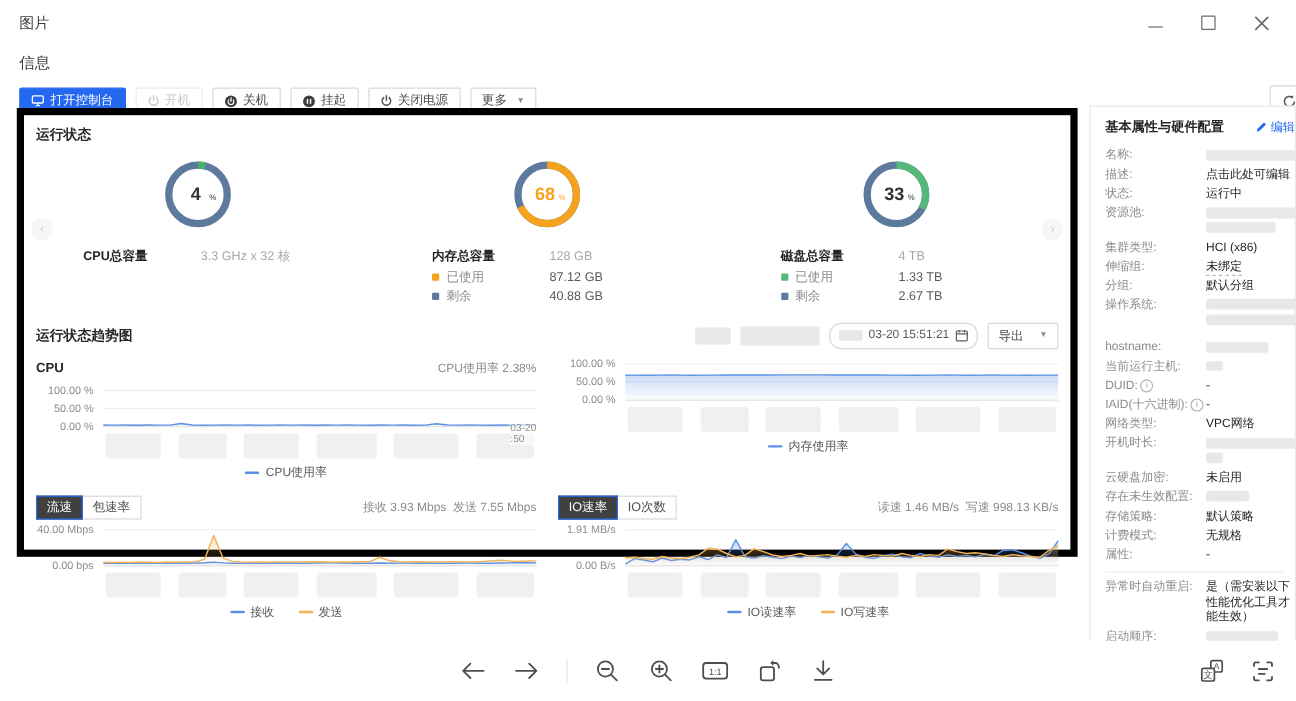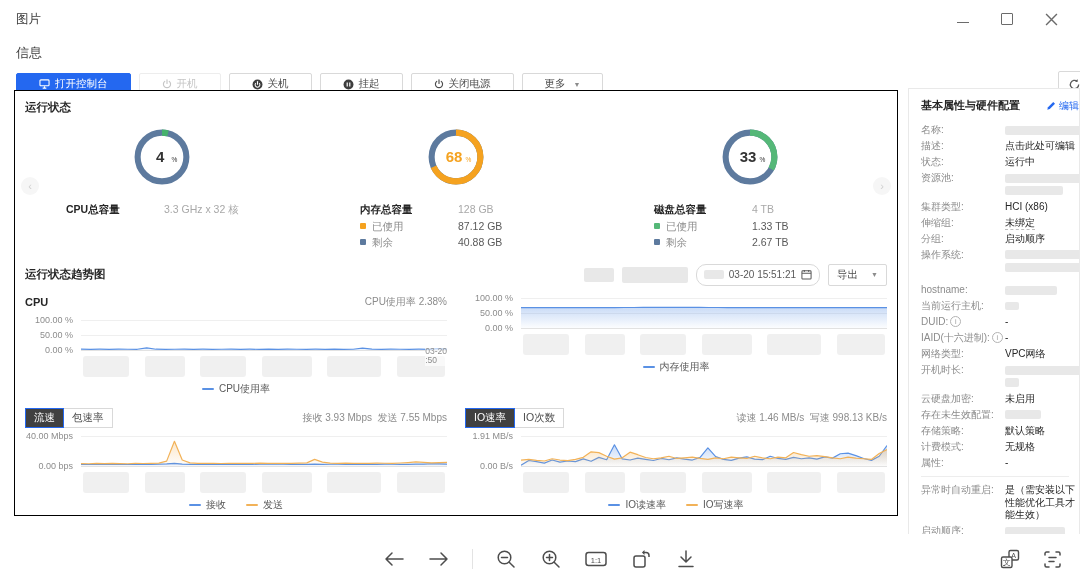--- a/index.html
+++ b/index.html
@@ -8,29 +8,29 @@
   
   .titlebar{height:26px;display:flex;align-items:center;justify-content:space-between;padding:6px 14px 0 16px}
   .win-title{font-size:12.5px;color:#3d3d3d}
   .win-controls{display:flex;gap:30px;align-items:center;padding-right:8px}
   .wc{width:14px;height:14px;display:flex;align-items:center;justify-content:center;cursor:pointer}
   .wc-min{border-bottom:1.4px solid #6b6b6b;height:7px;width:12px}
   .wc-max{width:10px;height:10px;border:1.4px solid #6b6b6b;border-radius:1px}
   .info-label{font-size:13px;color:#3d3d3d;margin:12px 0 10px 16px}
   
   .toolbar{display:flex;gap:8px;padding:0 16px;align-items:center;position:relative;height:24px}
-  .btn{height:22px;display:inline-flex;align-items:center;gap:5px;padding:0 22px;border:1px solid #d9d9d9;
+  .btn{height:22px;display:inline-flex;align-items:center;gap:5px;padding:0 9px;border:1px solid #d9d9d9;
        border-radius:2px;background:#fff;font-size:10.5px;color:#4d4d4d;cursor:pointer;white-space:nowrap}
   .btn.primary{background:#2468f0;border-color:#2468f0;color:#fff}
   .btn.disabled{color:#c6c6c6;border-color:#ededed}
   .caret{font-size:7px;color:#8c8c8c;margin-left:3px}
   .refresh-btn{position:absolute;right:-10px;top:-1px;width:30px;height:24px;border:1px solid #d9d9d9;
        border-radius:2px;background:#fff;display:flex;align-items:center;justify-content:center;cursor:pointer}
   
-  .main-card{position:absolute;left:14px;top:90px;width:884px;height:426px;border:1px solid #000000;background:#fff;box-sizing:border-box}
+  .main-card{position:absolute;left:14px;top:90px;width:884px;height:374px;border:6px solid #000000;background:#fff;box-sizing:border-box}
   .sec-title{font-size:11.5px;font-weight:700;color:#262626;padding:9px 10px 0 10px}
   .gauges{display:flex;margin-top:12px}
   .gcol{flex:1;display:flex;flex-direction:column;align-items:center}
   .donut{width:60px;height:60px}
   .gstats{margin-top:14px;width:192px;font-size:10.5px}
   .grow{display:flex;align-items:center;line-height:16.5px}
   .gl{width:98px;color:#262626;font-weight:700}
   .gl2{width:98px;color:#8c8c8c;font-weight:400;display:flex;align-items:center}
   .dot{display:inline-block;width:6px;height:6px;border-radius:1px;margin-right:6px}
   .gv{color:#a8a8a8}
@@ -480,21 +480,21 @@
       <div class="row">
        <span class="rl">集群类型:</span>
        <span class="rv"><span>HCI (x86)</span></span>
      </div>
       <div class="row">
        <span class="rl">伸缩组:</span>
        <span class="rv u"><span>未绑定</span></span>
      </div>
       <div class="row">
        <span class="rl">分组:</span>
-       <span class="rv"><span>启动顺序</span></span>
+       <span class="rv"><span>默认分组</span></span>
      </div>
       <div class="row">
        <span class="rl">操作系统:</span>
        <span class="rv"><span class="redact" style="width:100px;height:9px"></span><br><span class="redact" style="width:78px;height:9px"></span></span>
      </div>
       <div style="height:7px"></div>
       <div class="row">
        <span class="rl">hostname:</span>
        <span class="rv"><span class="redact" style="width:52px;height:9px"></span></span>
      </div>

